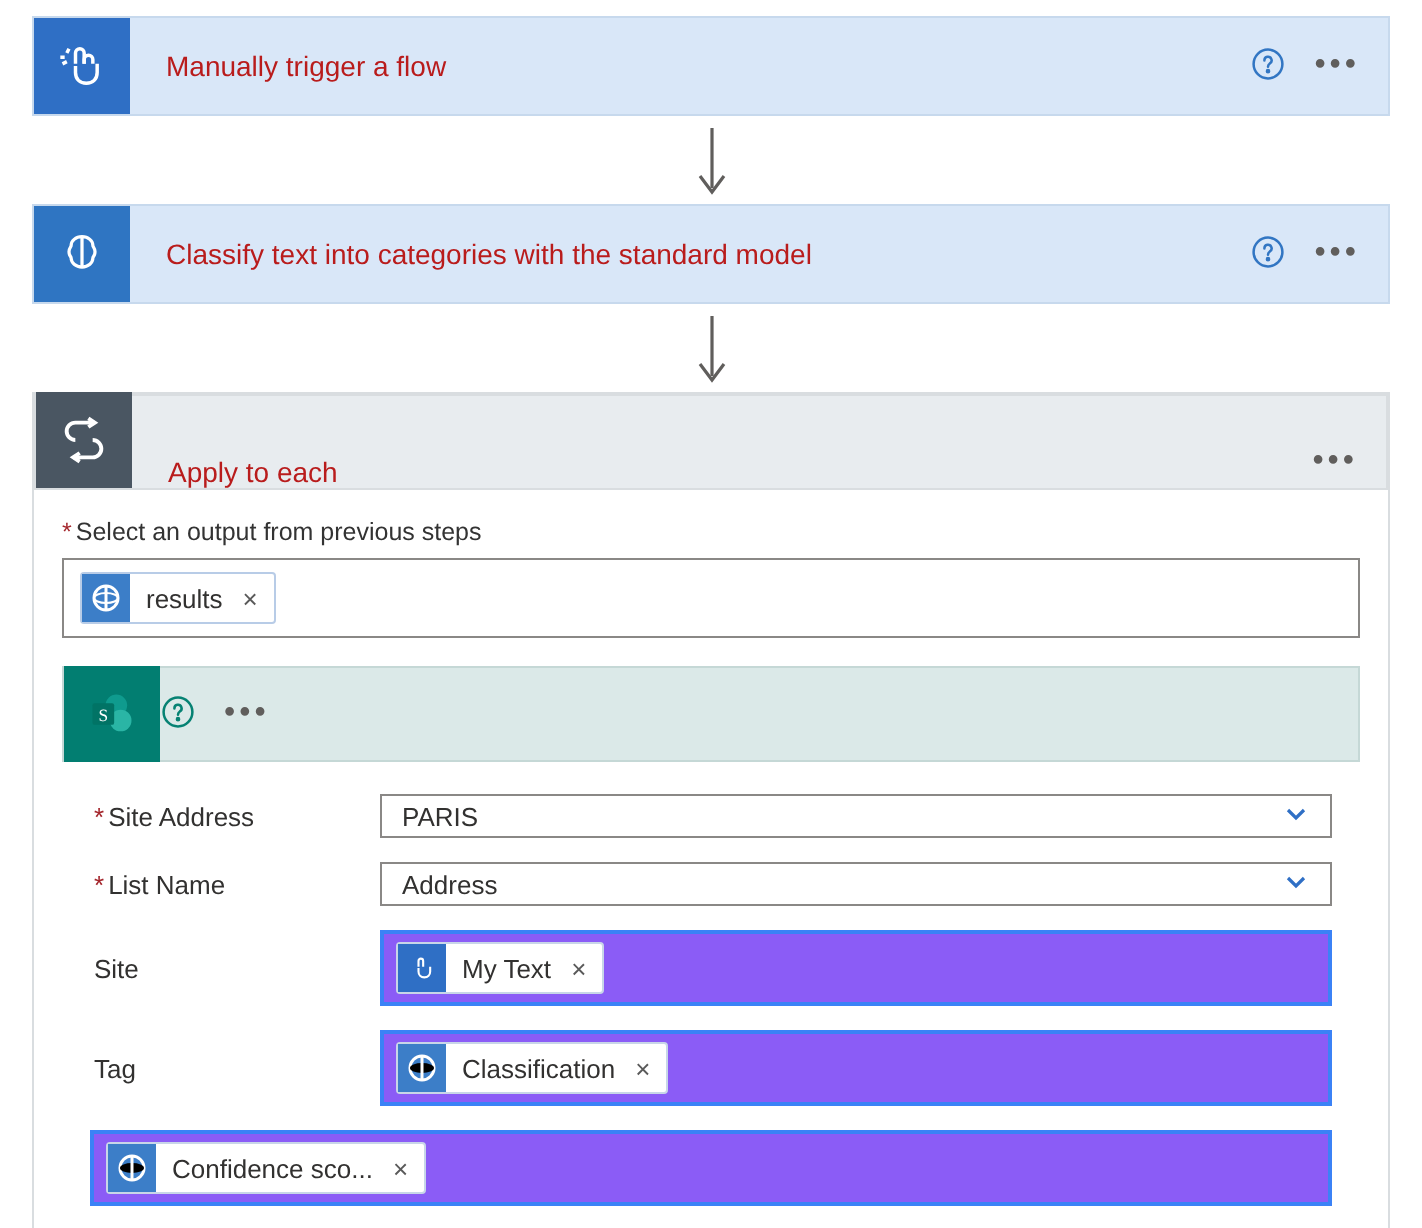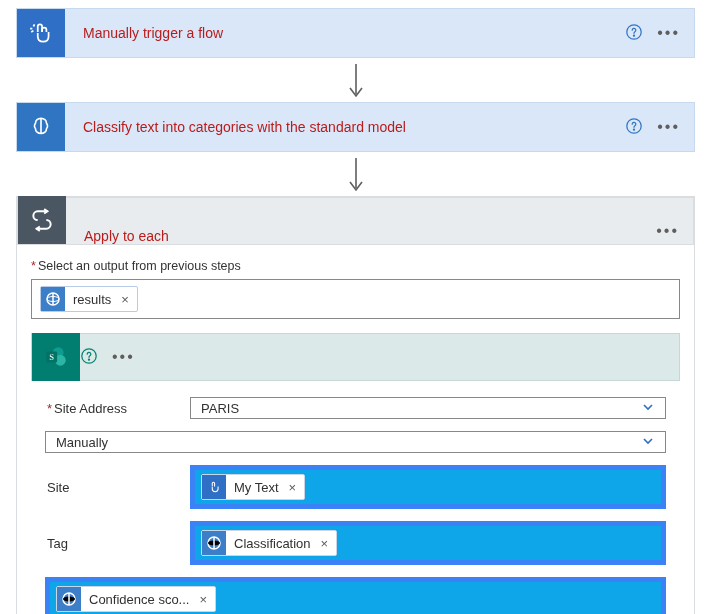--- a/index.html
+++ b/index.html
@@ -108,27 +108,27 @@
     height:22px;
     display:flex;
     align-items:center;
     padding:0 10px;
     font-size:13px;
     background:#fff;
     justify-content:space-between;
   }
   .chevron { color:#2f6fc5; }
   .token-input-box {
-    border:5px solid #3b82f6;
+    border:2px solid #3b82f6;
     min-height:34px;
     display:flex;
     align-items:center;
     padding:4px 6px;
     gap:6px;
-    background:#0ea5e9;
+    background:#8b5cf6;
   }
   .inner-body { padding: 16px 14px 4px 14px; background:#fff;}
   .orb-svg circle { stroke:#fff; stroke-width:1.5; fill:none;}
   .orb-svg line { stroke:#fff; stroke-width:1.5;}
 </style>
 </head>
 <body>
 
 <div class="card">
   <div class="card-header blue">
@@ -252,23 +252,24 @@
             <div class="select-box">
               <span>PARIS</span>
               <span class="chevron"><svg width="14" height="14" viewBox="0 0 14 14" fill="none" stroke="#2f6fc5" stroke-width="1.6">
                     <path d="M3 5l4 4 4-4"></path>
                   </svg></span>
             </div>
           </div>
         </div>
 
         <div class="form-row">
+          <div class="row-label"><span class="req">*</span><span>List Name</span></div>
           <div class="row-input">
             <div class="select-box">
-              <span>Manually</span>
+              <span>Address</span>
               <span class="chevron"><svg width="14" height="14" viewBox="0 0 14 14" fill="none" stroke="#2f6fc5" stroke-width="1.6">
                     <path d="M3 5l4 4 4-4"></path>
                   </svg></span>
             </div>
           </div>
         </div>
 
         <div class="form-row">
           <div class="row-label">Site</div>
           <div class="row-input">

